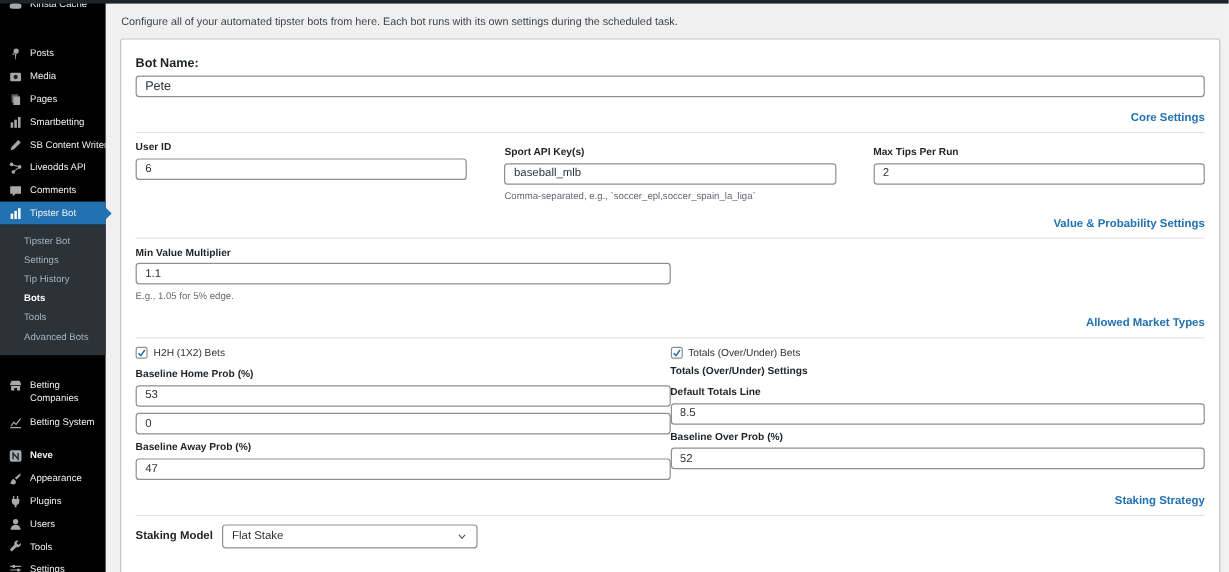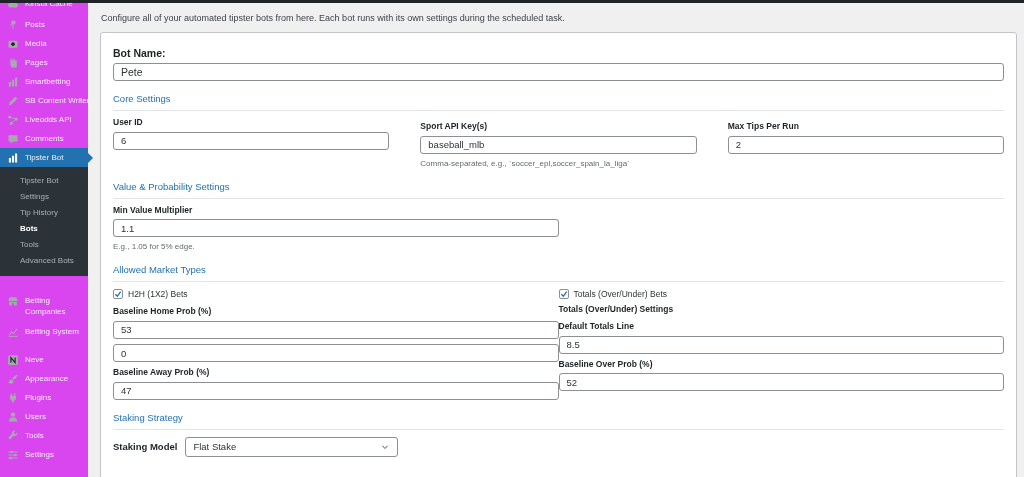--- a/index.html
+++ b/index.html
@@ -3,52 +3,52 @@
 <meta charset="utf-8">
 <style>
   * { box-sizing: border-box; margin: 0; padding: 0; }
   html,body { width:1024px; height:477px; overflow:hidden; }
   body { font-family:"Liberation Sans", sans-serif; background:#f0f0f1; position:relative; }
 
   
   .topline { position:absolute; top:0; left:0; width:1024px; height:3px; background:#1d2327; z-index:60; }
 
   
-  #sidebar { position:absolute; top:0; left:0; bottom:0; width:88px; background:#d946ef; z-index:50; }
+  #sidebar { position:absolute; top:0; left:0; bottom:0; width:88px; background:#000000; z-index:50; }
   .s-item { display:flex; align-items:center; gap:6px; height:19px; padding:0 4px 0 7px;
             font-size:8px; color:#f0f0f1; cursor:pointer; position:relative; overflow:hidden; width:88px; }
   .s-item .s-lbl { white-space:nowrap; }
   .s-item .mi { width:12px; height:12px; flex:none; color:#a7aaad; display:flex; align-items:center; }
   .s-item.first { margin-top:-6px; }
-  .s-item.gap-top { margin-top:2px;text-align:right; }
+  .s-item.gap-top { margin-top:22px;text-align:right; }
   .s-item.active { background:#2271b1; overflow:visible; }
   .s-item.active .mi { color:#fff; }
   .s-item.active::after { content:''; position:absolute; right:-5px; top:50%; margin-top:-5px;
             border:5px solid transparent; border-left:5px solid #2271b1; border-right:0; }
   .s-item.two { height:30px; align-items:flex-start; padding-top:3px; }
   .s-item.two .s-lbl { white-space:normal; line-height:11px; width:50px; }
-  .group-sep { margin-top:9px; }
+  .group-sep { margin-top:9px;font-weight:bold; }
   .group-sep2 { margin-top:8px; }
   #submenu { background:#2c3338; padding:6px 0 7px 0; }
   .sub-item { display:block; padding:2px 0 2px 20px; font-size:8px; color:#a8b1b8; cursor:pointer; line-height:12px; }
   .sub-item.current { color:#fff; font-weight:700; }
 
   
   #main { position:absolute; left:88px; top:0; width:936px; height:477px; padding:11px 7px 0 12px; }
   .intro { font-size:9px; color:#3c434a; margin:2px 0 9px 1px; }
   .card { background:#fff; border:1px solid #c3c4c7; border-radius:3px; padding:10px 12px 30px 12px; min-height:520px; }
 
   .bot-name-label { font-size:10.5px; font-weight:700; color:#1d2327; line-height:13px; }
   .bot-name-input { display:block; margin-top:2px; width:190px; height:22px; }
 
   input.txt { border:1px solid #8c8f94; border-radius:3px; background:#fff; padding:0 7px;
               font-family:"Liberation Sans", sans-serif; font-size:9.5px; color:#2c3338; height:18px; width:100%; }
 
   .section { margin-top:12px; }
-  .sec-head { font-size:9.5px; font-weight:400; color:#2271b1; line-height:12px; }
+  .sec-head { font-size:9.5px; font-weight:700; color:#2271b1; line-height:12px;text-align:right; }
   hr.sec { border:0; border-top:1px solid #e2e4e7; margin-top:5px; }
   .row { margin-top:5px; }
 
   .grid3 { display:grid; grid-template-columns:repeat(3,1fr); column-gap:31px; }
   .grid2 { display:grid; grid-template-columns:1fr 1fr; }
 
   .fld + .fld { margin-top:4px; }
   .f-lbl { display:block; font-size:8.5px; font-weight:700; color:#1d2327; line-height:12px; margin-bottom:2px; }
   .help { font-size:8px; color:#646970; margin-top:4px; line-height:11px; }
 

